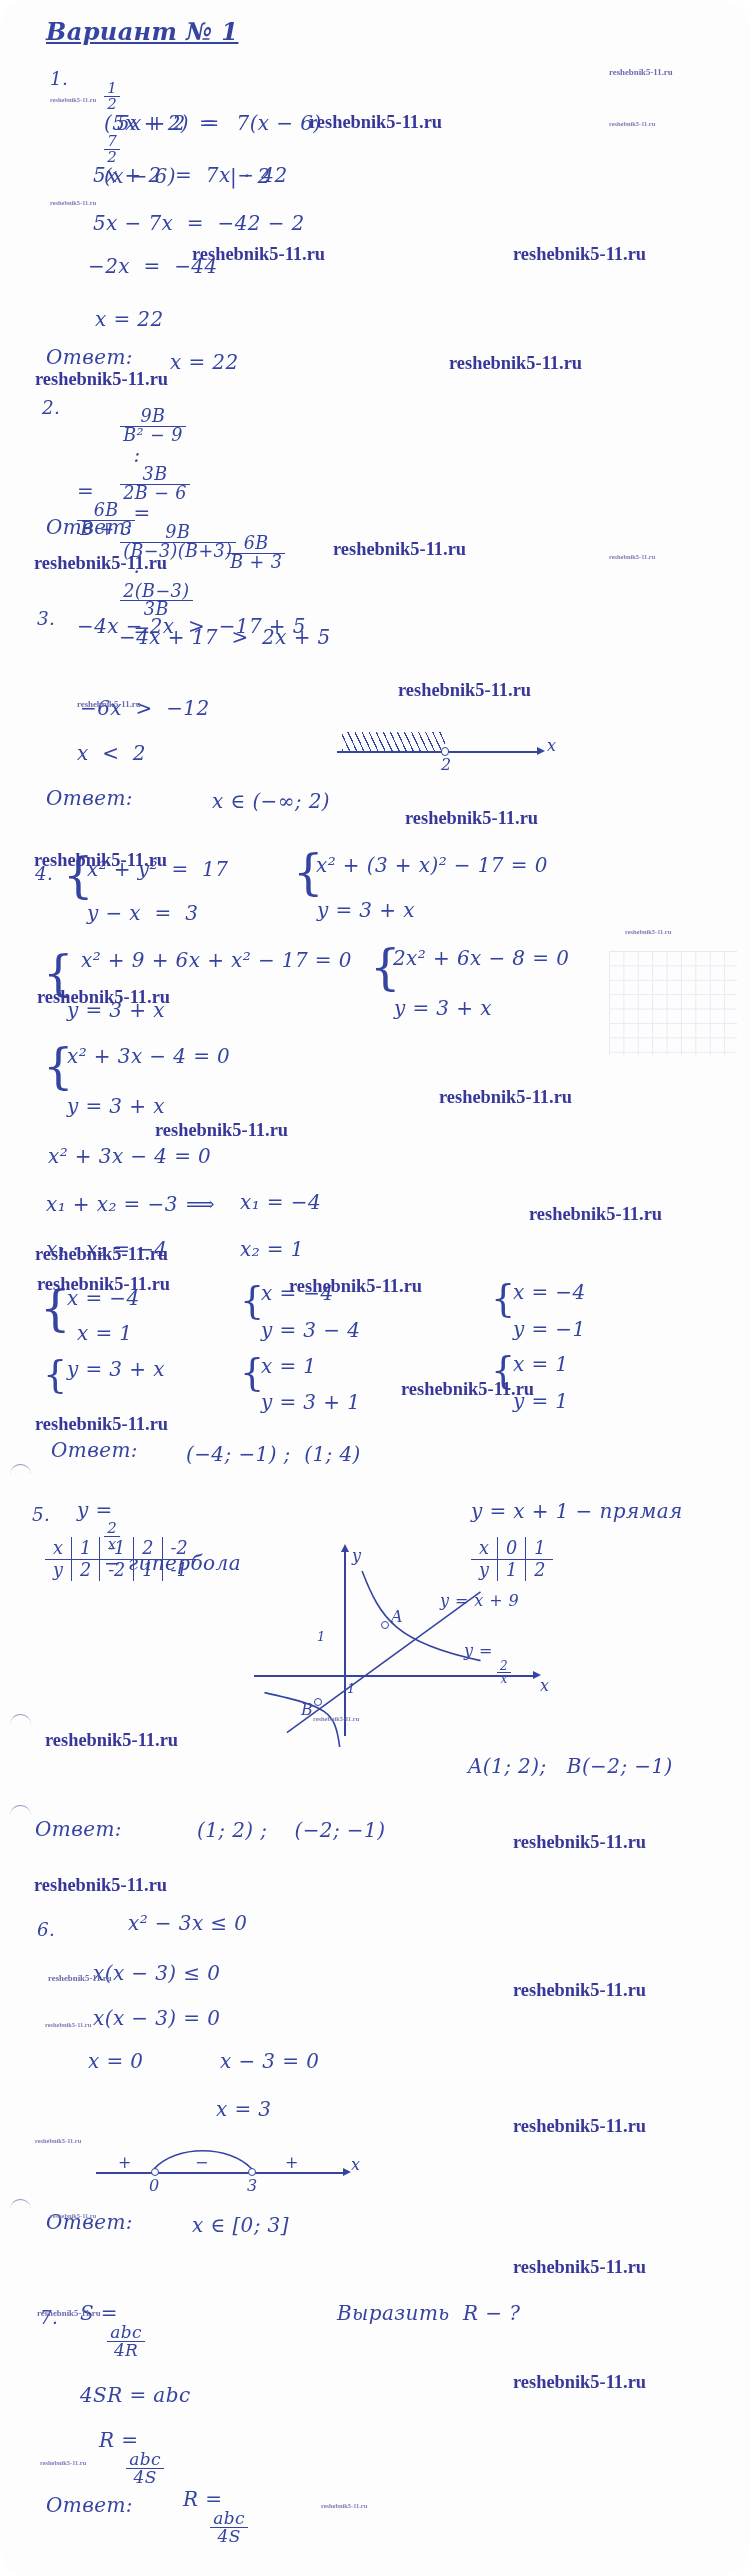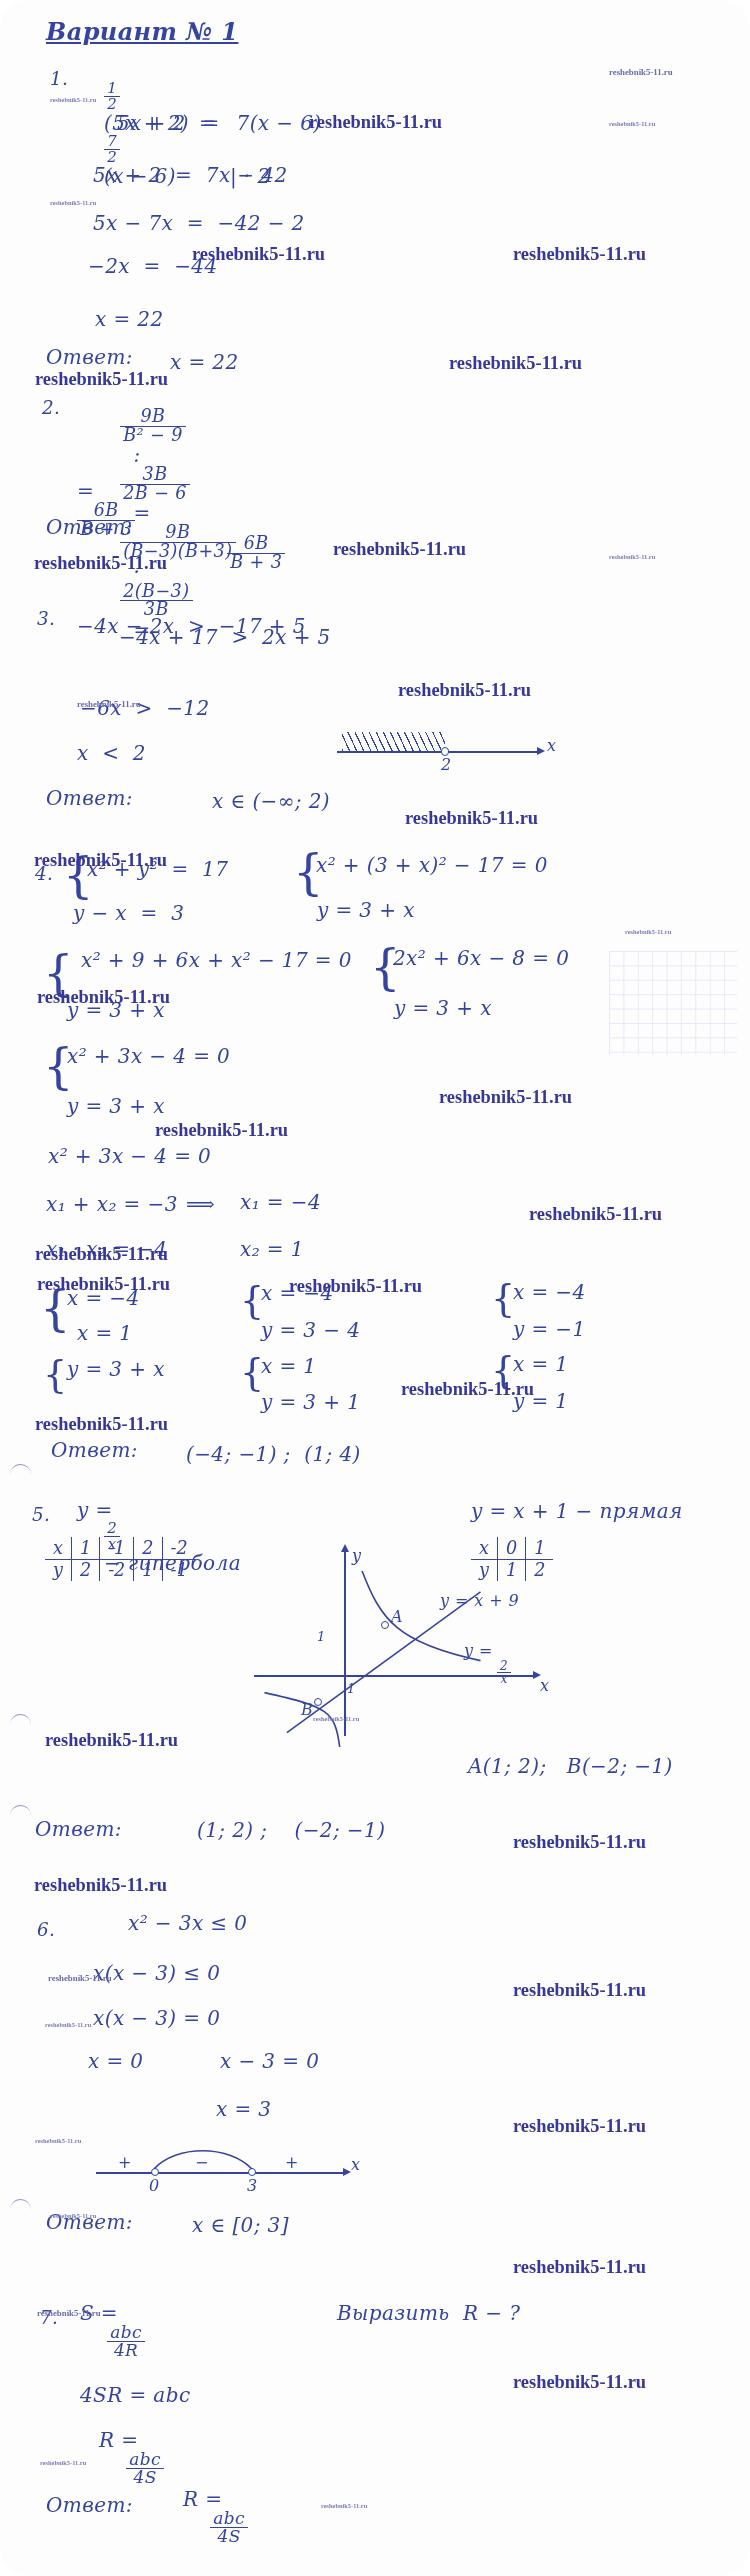--- a/index.html
+++ b/index.html
@@ -161,21 +161,21 @@
     <div class="hw t-small" style="left:210px; top:16px;">x</div>
   </div>
 
   <div class="hw t-body" style="left:46px; top:787px;">Ответ:</div>
   <div class="hw t-body" style="left:212px; top:790px;">x ∈ (−∞; 2)</div>
 
   <div class="hw t-num" style="left:35px; top:864px;">4.</div>
 
   <div class="brace" style="left:63px; top:851px;">{</div>
   <div class="hw t-body" style="left:87px; top:858px;">x² + y²  =  17</div>
-  <div class="hw t-body" style="left:73px; top:902px;">y − x  =  3</div>
+  <div class="hw t-body" style="left:87px; top:902px;">y − x  =  3</div>
 
   <div class="brace" style="left:293px; top:848px;">{</div>
   <div class="hw t-body" style="left:316px; top:854px;">x² + (3 + x)² − 17 = 0</div>
   <div class="hw t-body" style="left:317px; top:899px;">y = 3 + x</div>
 
   <div class="brace" style="left:43px; top:949px;">{</div>
   <div class="hw t-body" style="left:81px; top:949px;">x² + 9 + 6x + x² − 17 = 0</div>
   <div class="hw t-body" style="left:67px; top:999px;">y = 3 + x</div>
 
   <div class="brace" style="left:370px; top:943px;">{</div>

